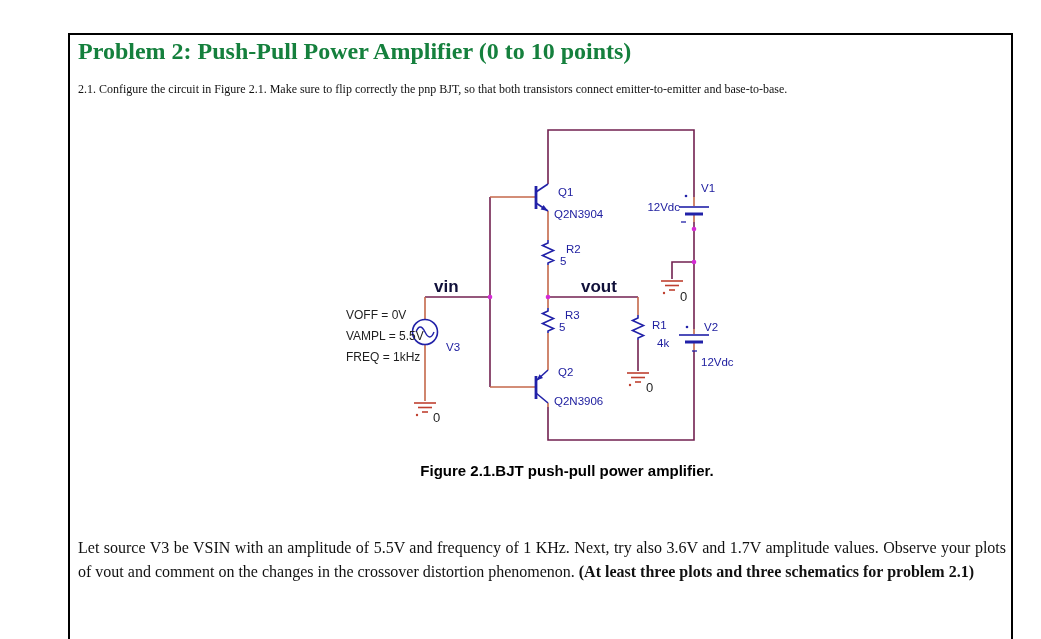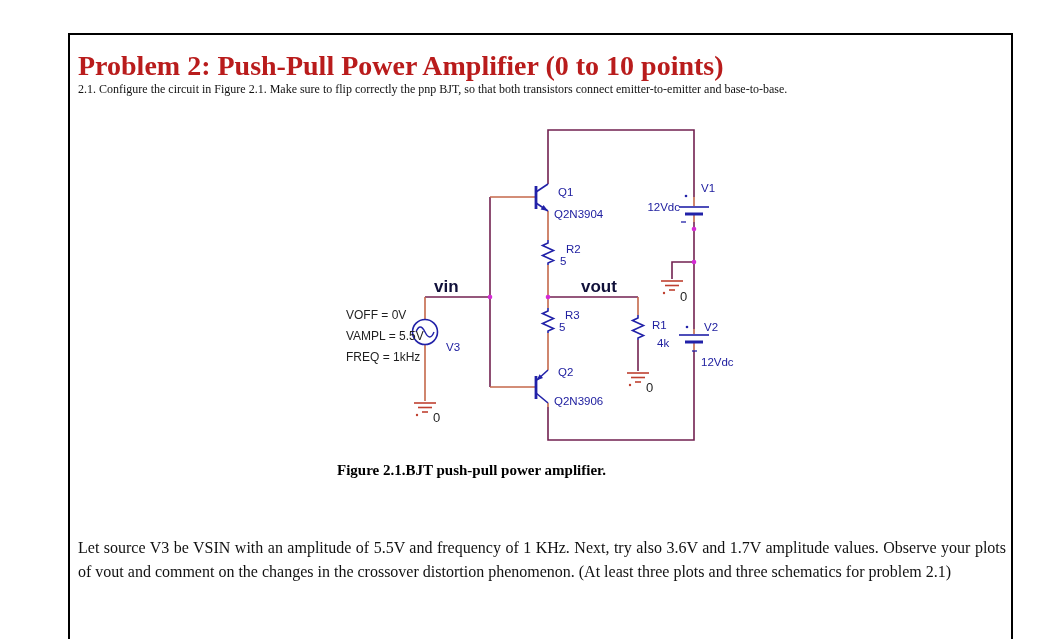--- a/index.html
+++ b/index.html
@@ -8,39 +8,38 @@
     background:#ffffff;
     font-family:"Liberation Serif", serif;
     color:#1a1a1a;
   }
   .main-box{
     position:absolute;left:68px;top:33px;width:945px;height:612px;
     border:2px solid #000;box-sizing:border-box;background:#fff;
   }
   .doc-title{
     position:absolute;left:78px;top:38px;width:920px;
-    font-family:"Liberation Serif",serif;font-weight:bold;font-size:28px;
-    color:#b91c1c;
-    margin-top:12px;
+    font-family:"Liberation Serif",serif;font-weight:bold;font-size:24px;
+    color:#15803d;
   }
   .section-item{
     position:absolute;left:78px;top:79px;width:928px;
     font-size:12px;line-height:21px;text-align:justify;
     padding-left:28px;text-indent:-28px;color:#111;
   }
   .fig-caption{
-    position:absolute;left:337px;top:462px;width:460px;text-align:left;
-    font-family:Liberation Serif, serif;font-weight:bold;font-size:15px;
+    position:absolute;left:337px;top:462px;width:460px;text-align:center;
+    font-family:Liberation Sans, sans-serif;font-weight:bold;font-size:15px;
     color:#000;
   }
   .closing-para{
     position:absolute;left:78px;top:536px;width:928px;
     font-size:16px;line-height:24px;text-align:justify;color:#111;
   }
-  .closing-para .bold{font-weight:normal;}
+  .closing-para .bold{font-weight:bold;}
   .schematic{position:absolute;left:340px;top:125px;width:480px;height:330px;}
   svg text{font-family:"Liberation Sans",sans-serif;}
   .comp-label{fill:#2020a0;font-size:11.5px;}
   .param-label{fill:#1f1f1f;font-size:12px;}
   .net-label{fill:#10103a;font-size:17px;font-weight:bold;}
   .gnd-label{fill:#1f1f1f;font-size:13px;}
 </style>
 </head>
 <body>
 

